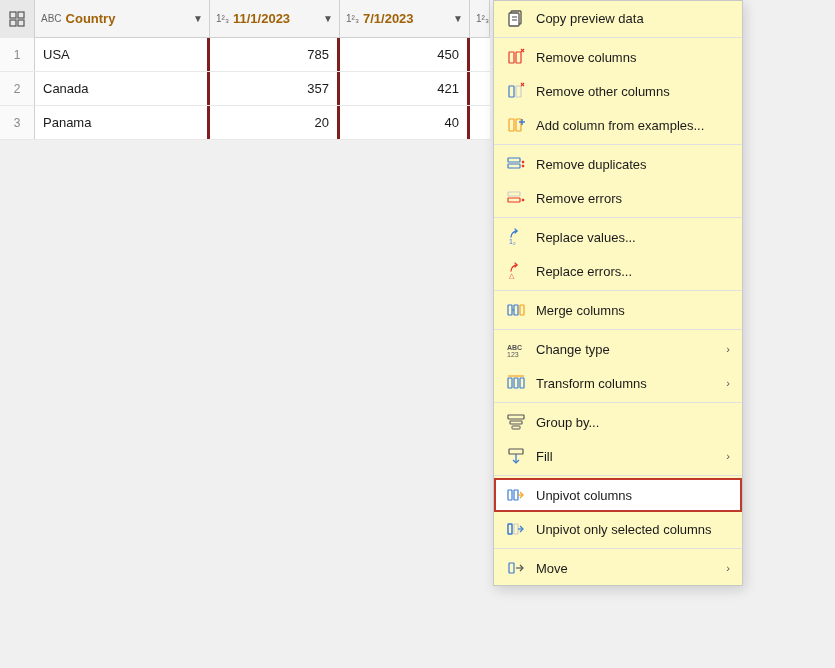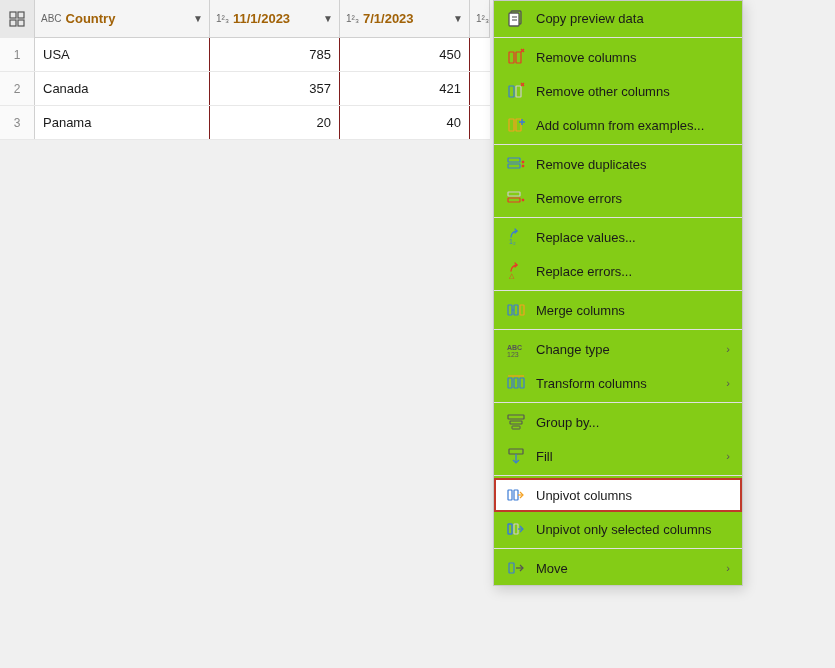--- a/index.html
+++ b/index.html
@@ -83,21 +83,21 @@
       color: #888;
       font-size: 12px;
       border-right: 1px solid #d0d0d0;
       background: #fafafa;
     }
 
     .cell {
       display: flex;
       align-items: center;
       padding: 0 8px;
-      border-right: 1px solid #7f1d1d;
+      border-right: 3px solid #7f1d1d;
     }
 
     .cell.text-cell { width: 175px; color: #1a1a1a; }
     .cell.num-cell {
       width: 130px;
       justify-content: flex-end;
       color: #1a1a1a;
       font-variant-numeric: tabular-nums;
     }
 
@@ -110,21 +110,21 @@
       justify-content: center;
       border-right: 1px solid #d0d0d0;
     }
 
     
     .context-menu {
       position: absolute;
       top: 0;
       left: 493px;
       width: 250px;
-      background: #84cc16;
+      background: #fef9c3;
       border: 1px solid #c8c8c8;
       box-shadow: 2px 4px 12px rgba(0,0,0,0.15);
       z-index: 100;
     }
 
     .menu-item {
       display: flex;
       align-items: center;
       padding: 7px 12px;
       cursor: pointer;

